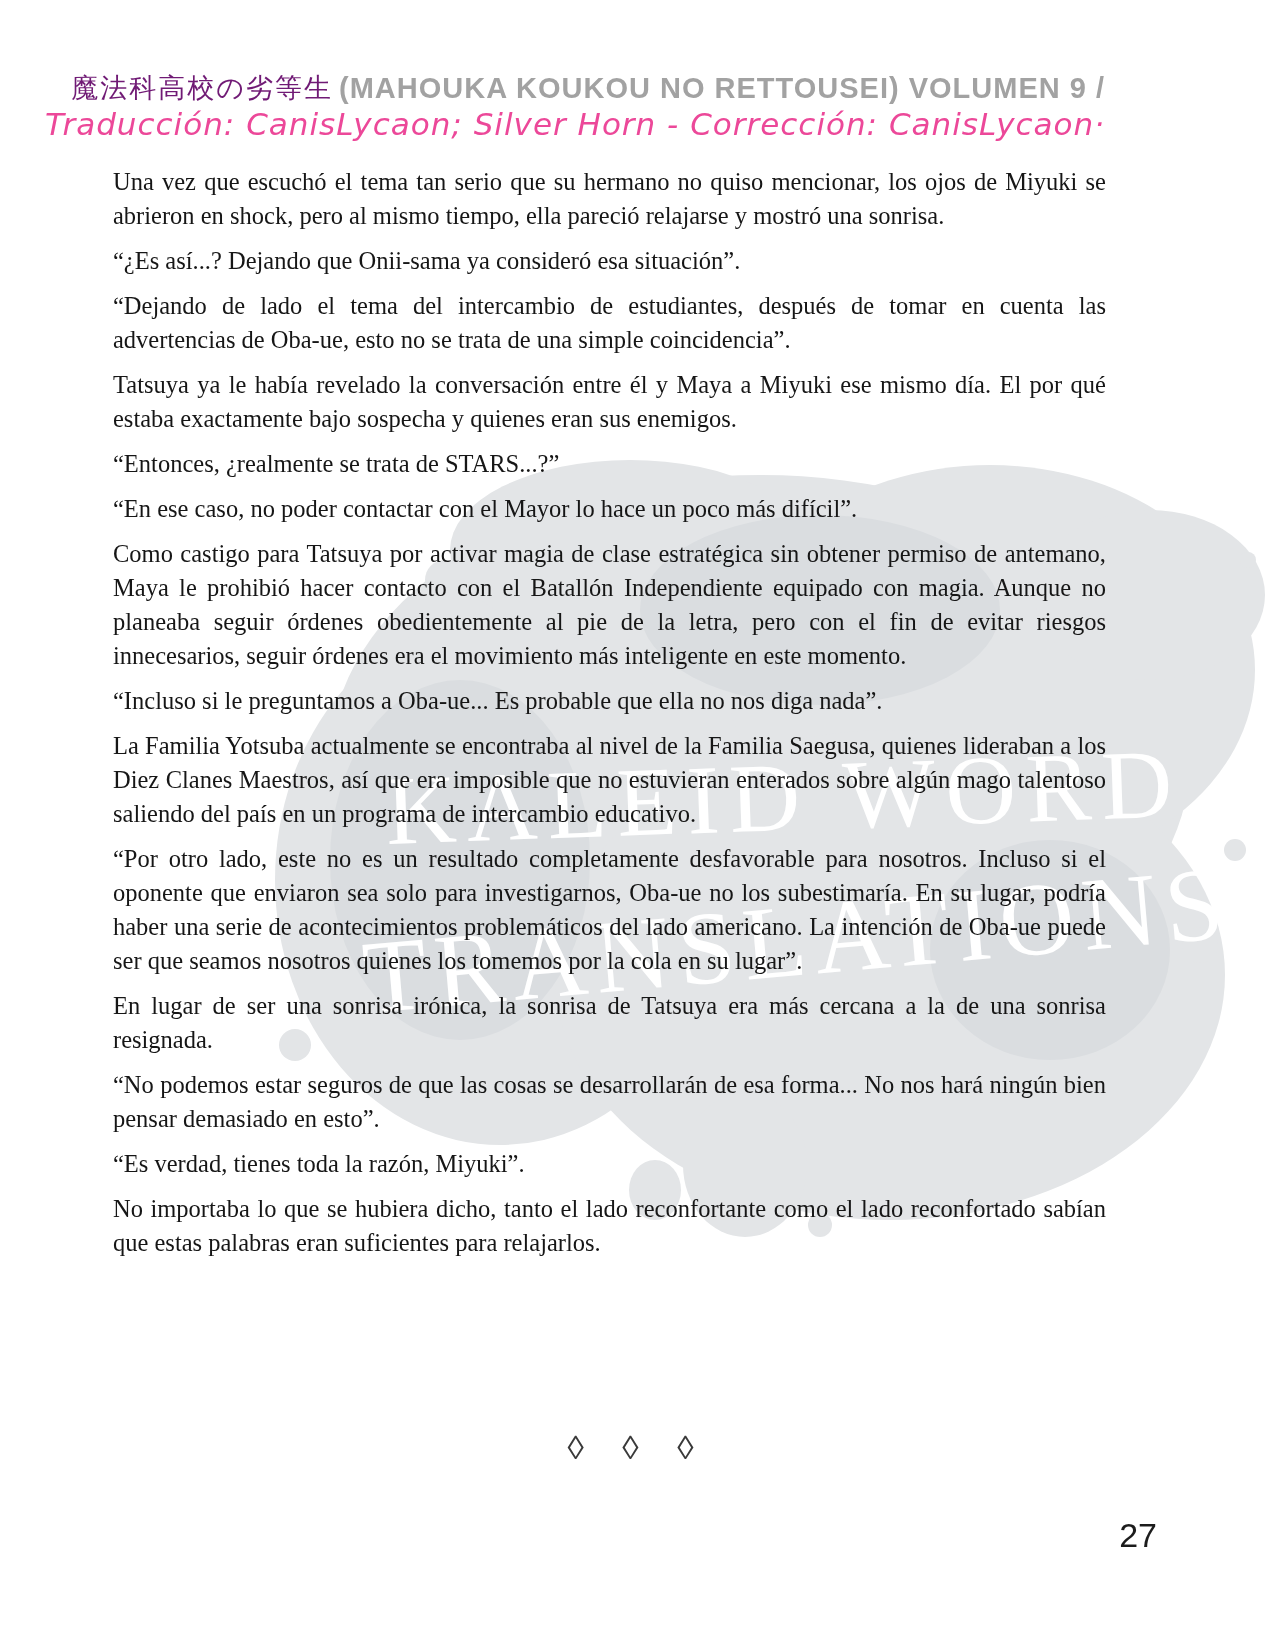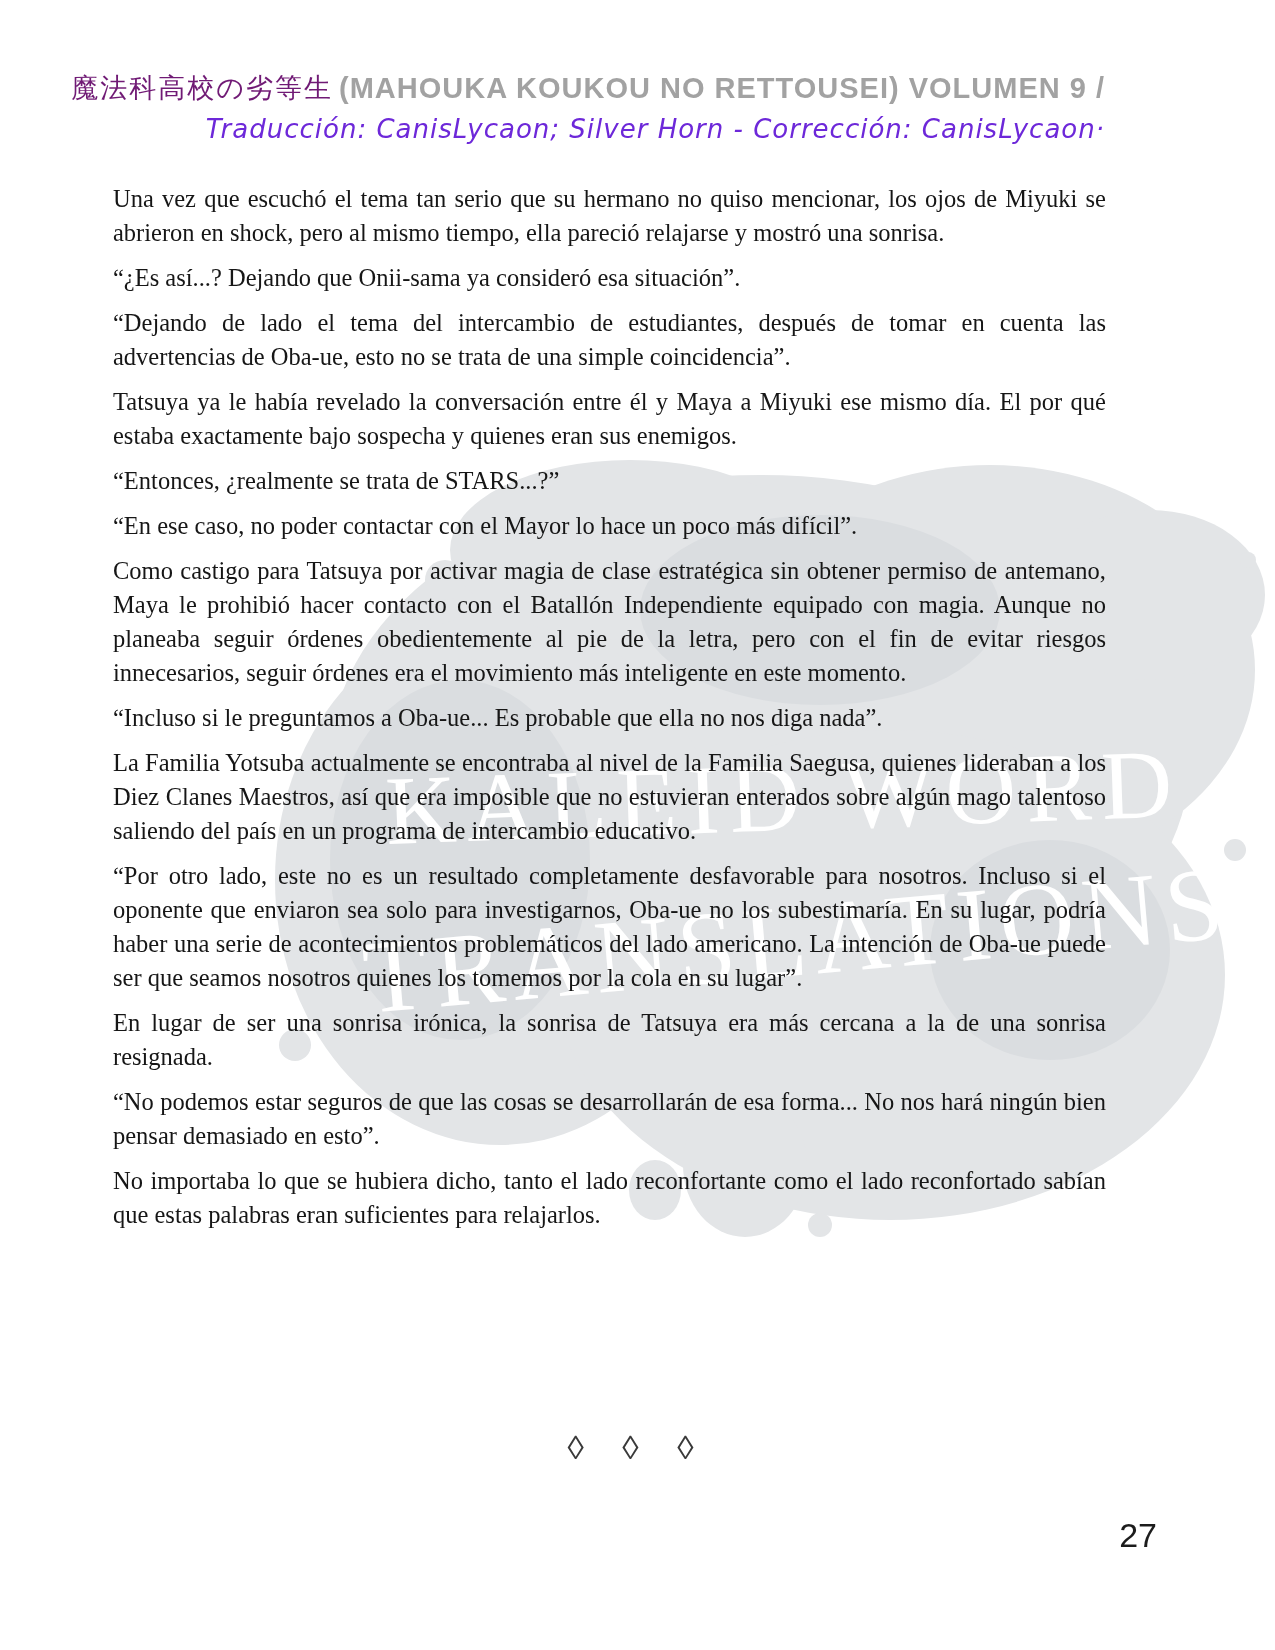--- a/index.html
+++ b/index.html
@@ -51,33 +51,33 @@
     font-weight: 700;
     font-size: 29px;
     letter-spacing: 1px;
     color: #a2a2a2;
     margin-left: 2px;
     vertical-align: middle;
     transform: scaleY(1.02);
     display: inline-block;
   }
   .subtitle-line {
-    margin-top: 8px;
+    margin-top: 0;
     font-family: "DejaVu Sans", sans-serif;
     font-style: italic;
-    font-size: 26px;
+    font-size: 31px;
     letter-spacing: 1px;
-    color: #6d28d9;
+    color: #ec4899;
     white-space: nowrap;
   }
   
   .body-text {
     position: absolute;
     left: 113px;
-    top: 182px;
+    top: 165px;
     width: 993px;
     z-index: 1;
     font-family: "Liberation Serif", serif;
     font-size: 24.5px;
     line-height: 34px;
     color: #161616;
     text-align: justify;
   }
   .body-text p { margin-bottom: 11px; }
   
@@ -153,20 +153,21 @@
       <p>“Dejando de lado el tema del intercambio de estudiantes, después de tomar en cuenta las advertencias de Oba-ue, esto no se trata de una simple coincidencia”.</p>
       <p>Tatsuya ya le había revelado la conversación entre él y Maya a Miyuki ese mismo día. El por qué estaba exactamente bajo sospecha y quienes eran sus enemigos.</p>
       <p>“Entonces, ¿realmente se trata de STARS...?”</p>
       <p>“En ese caso, no poder contactar con el Mayor lo hace un poco más difícil”.</p>
       <p>Como castigo para Tatsuya por activar magia de clase estratégica sin obtener permiso de antemano, Maya le prohibió hacer contacto con el Batallón Independiente equipado con magia. Aunque no planeaba seguir órdenes obedientemente al pie de la letra, pero con el fin de evitar riesgos innecesarios, seguir órdenes era el movimiento más inteligente en este momento.</p>
       <p>“Incluso si le preguntamos a Oba-ue... Es probable que ella no nos diga nada”.</p>
       <p>La Familia Yotsuba actualmente se encontraba al nivel de la Familia Saegusa, quienes lideraban a los Diez Clanes Maestros, así que era imposible que no estuvieran enterados sobre algún mago talentoso saliendo del país en un programa de intercambio educativo.</p>
       <p>“Por otro lado, este no es un resultado completamente desfavorable para nosotros. Incluso si el oponente que enviaron sea solo para investigarnos, Oba-ue no los subestimaría. En su lugar, podría haber una serie de acontecimientos problemáticos del lado americano. La intención de Oba-ue puede ser que seamos nosotros quienes los tomemos por la cola en su lugar”.</p>
       <p>En lugar de ser una sonrisa irónica, la sonrisa de Tatsuya era más cercana a la de una sonrisa resignada.</p>
       <p>“No podemos estar seguros de que las cosas se desarrollarán de esa forma... No nos hará ningún bien pensar demasiado en esto”.</p>
+      <p>“Es verdad, tienes toda la razón, Miyuki”.</p>
       <p>No importaba lo que se hubiera dicho, tanto el lado reconfortante como el lado reconfortado sabían que estas palabras eran suficientes para relajarlos.</p>
     </div>
 
   <div class="separator">◊ ◊ ◊</div>
 
   <div class="page-number">27</div>
 
 </div>
 
 </body></html>

